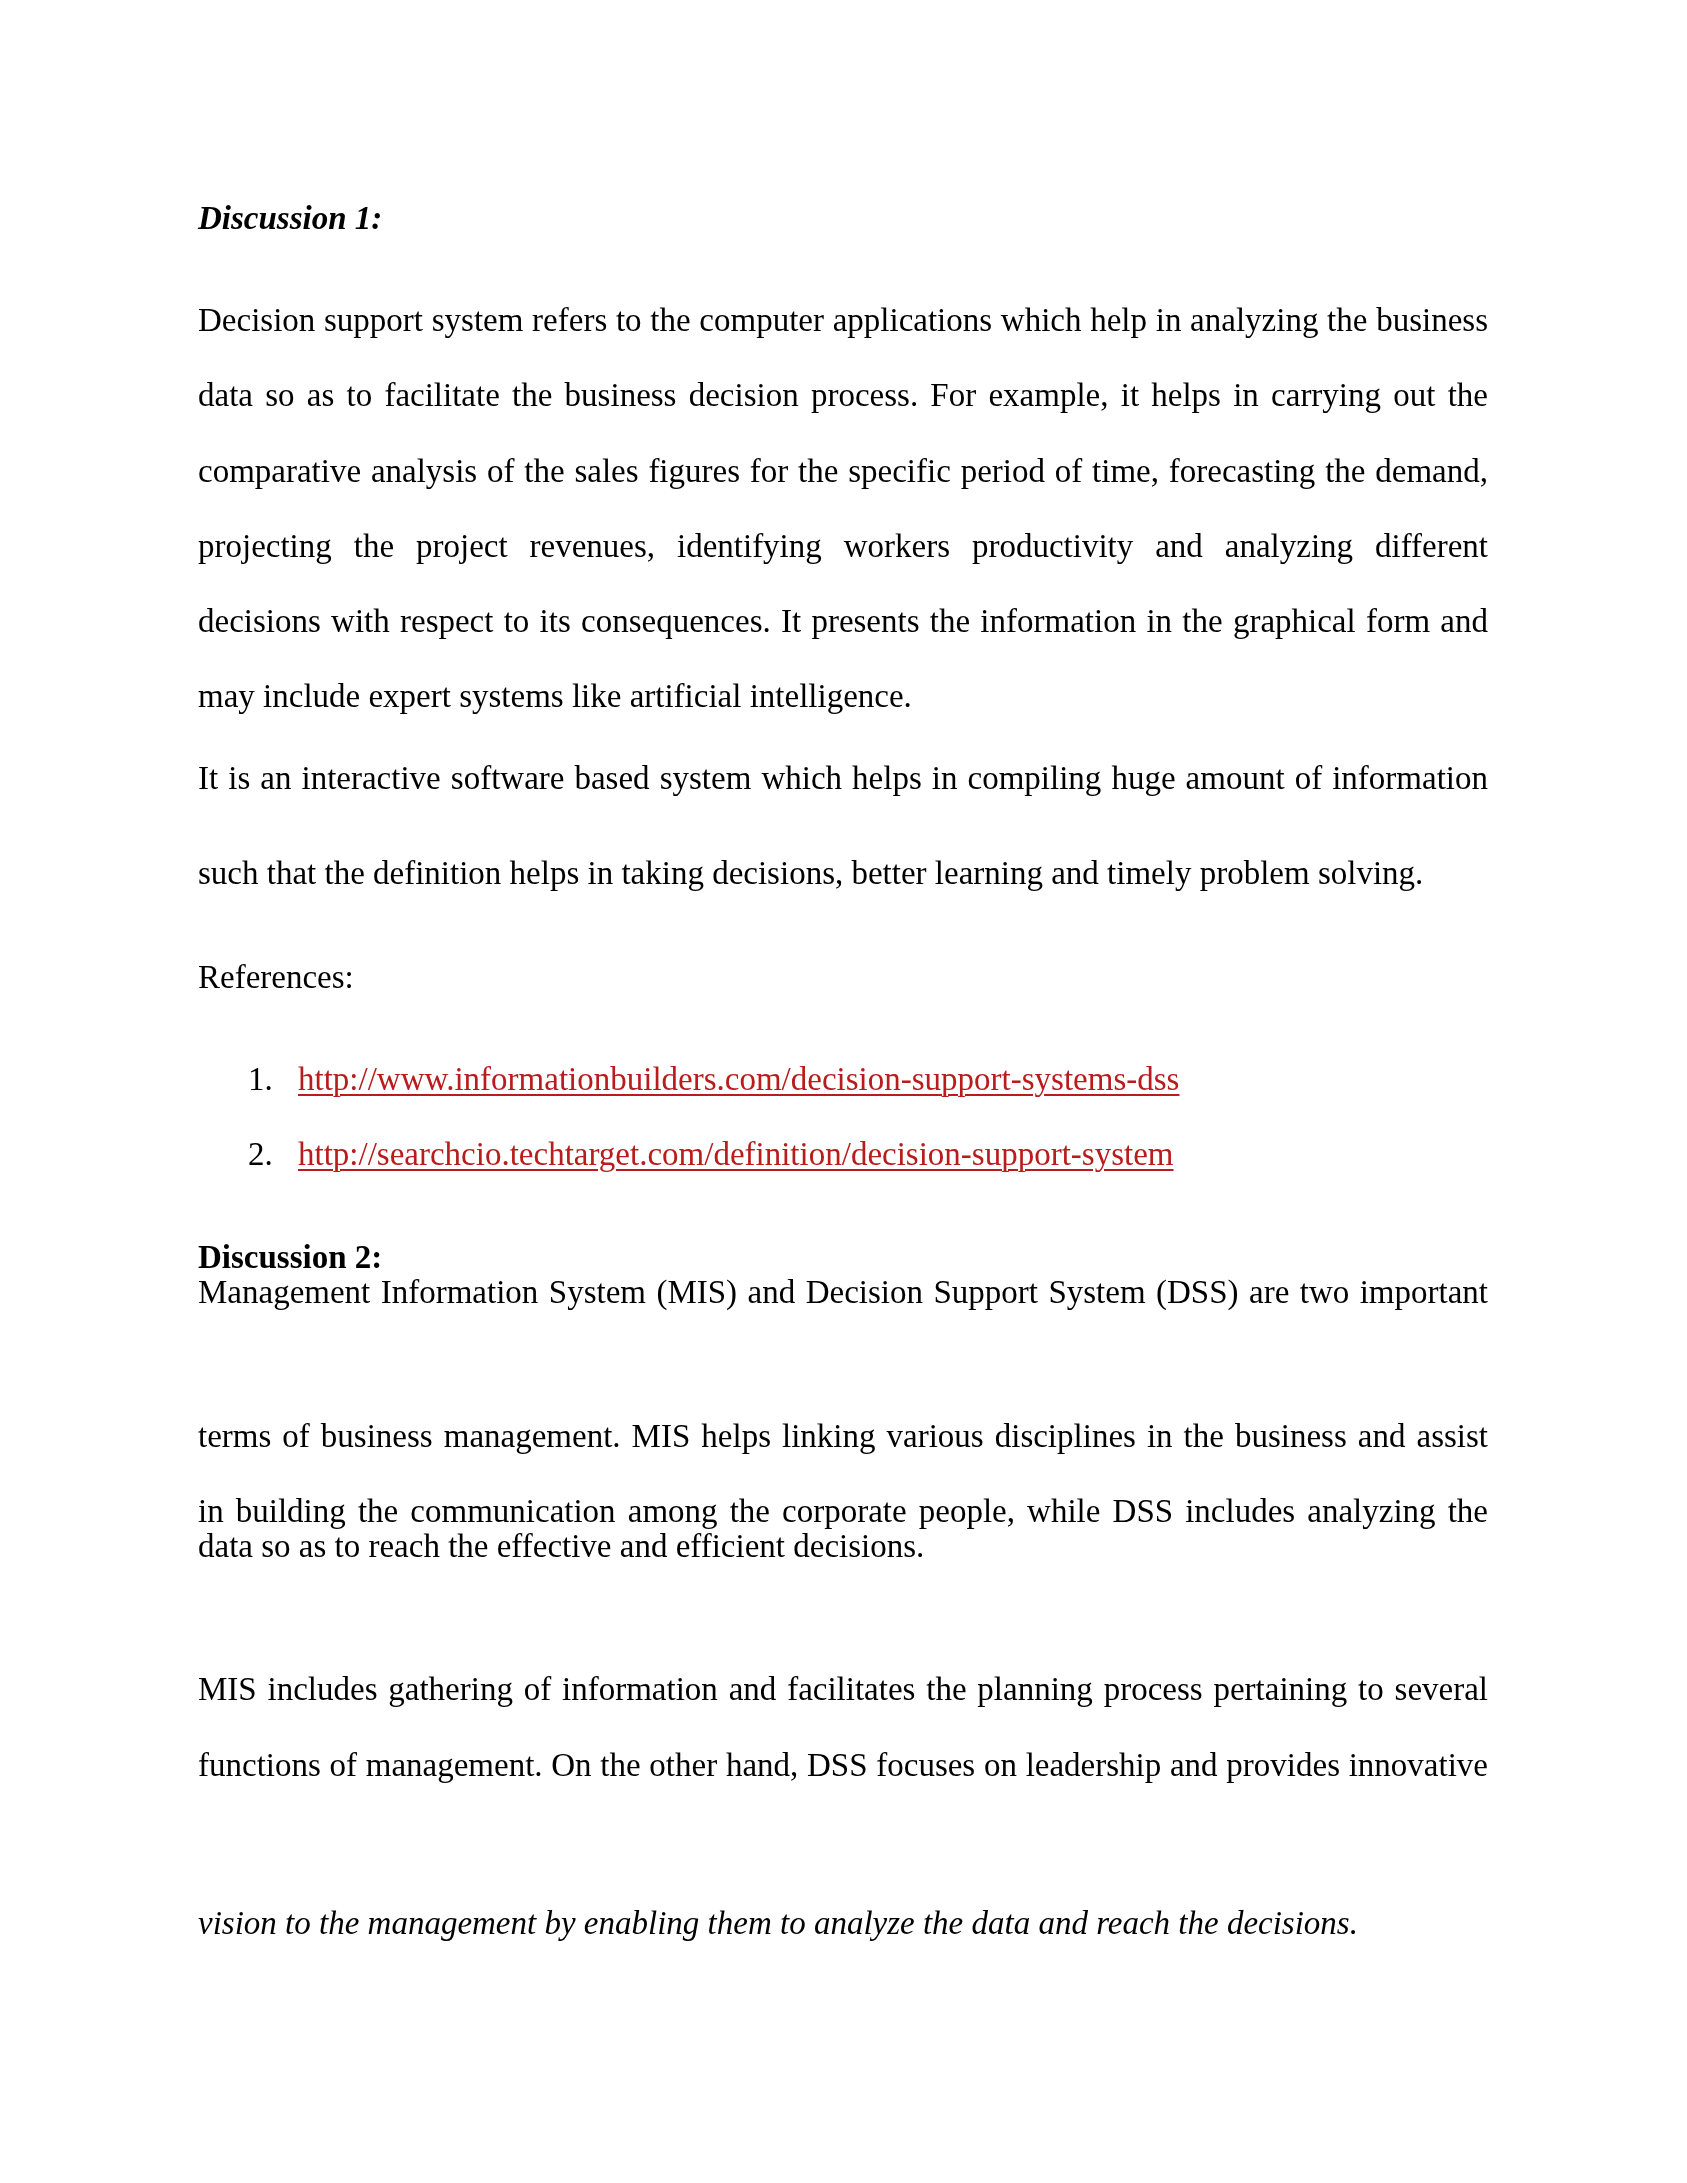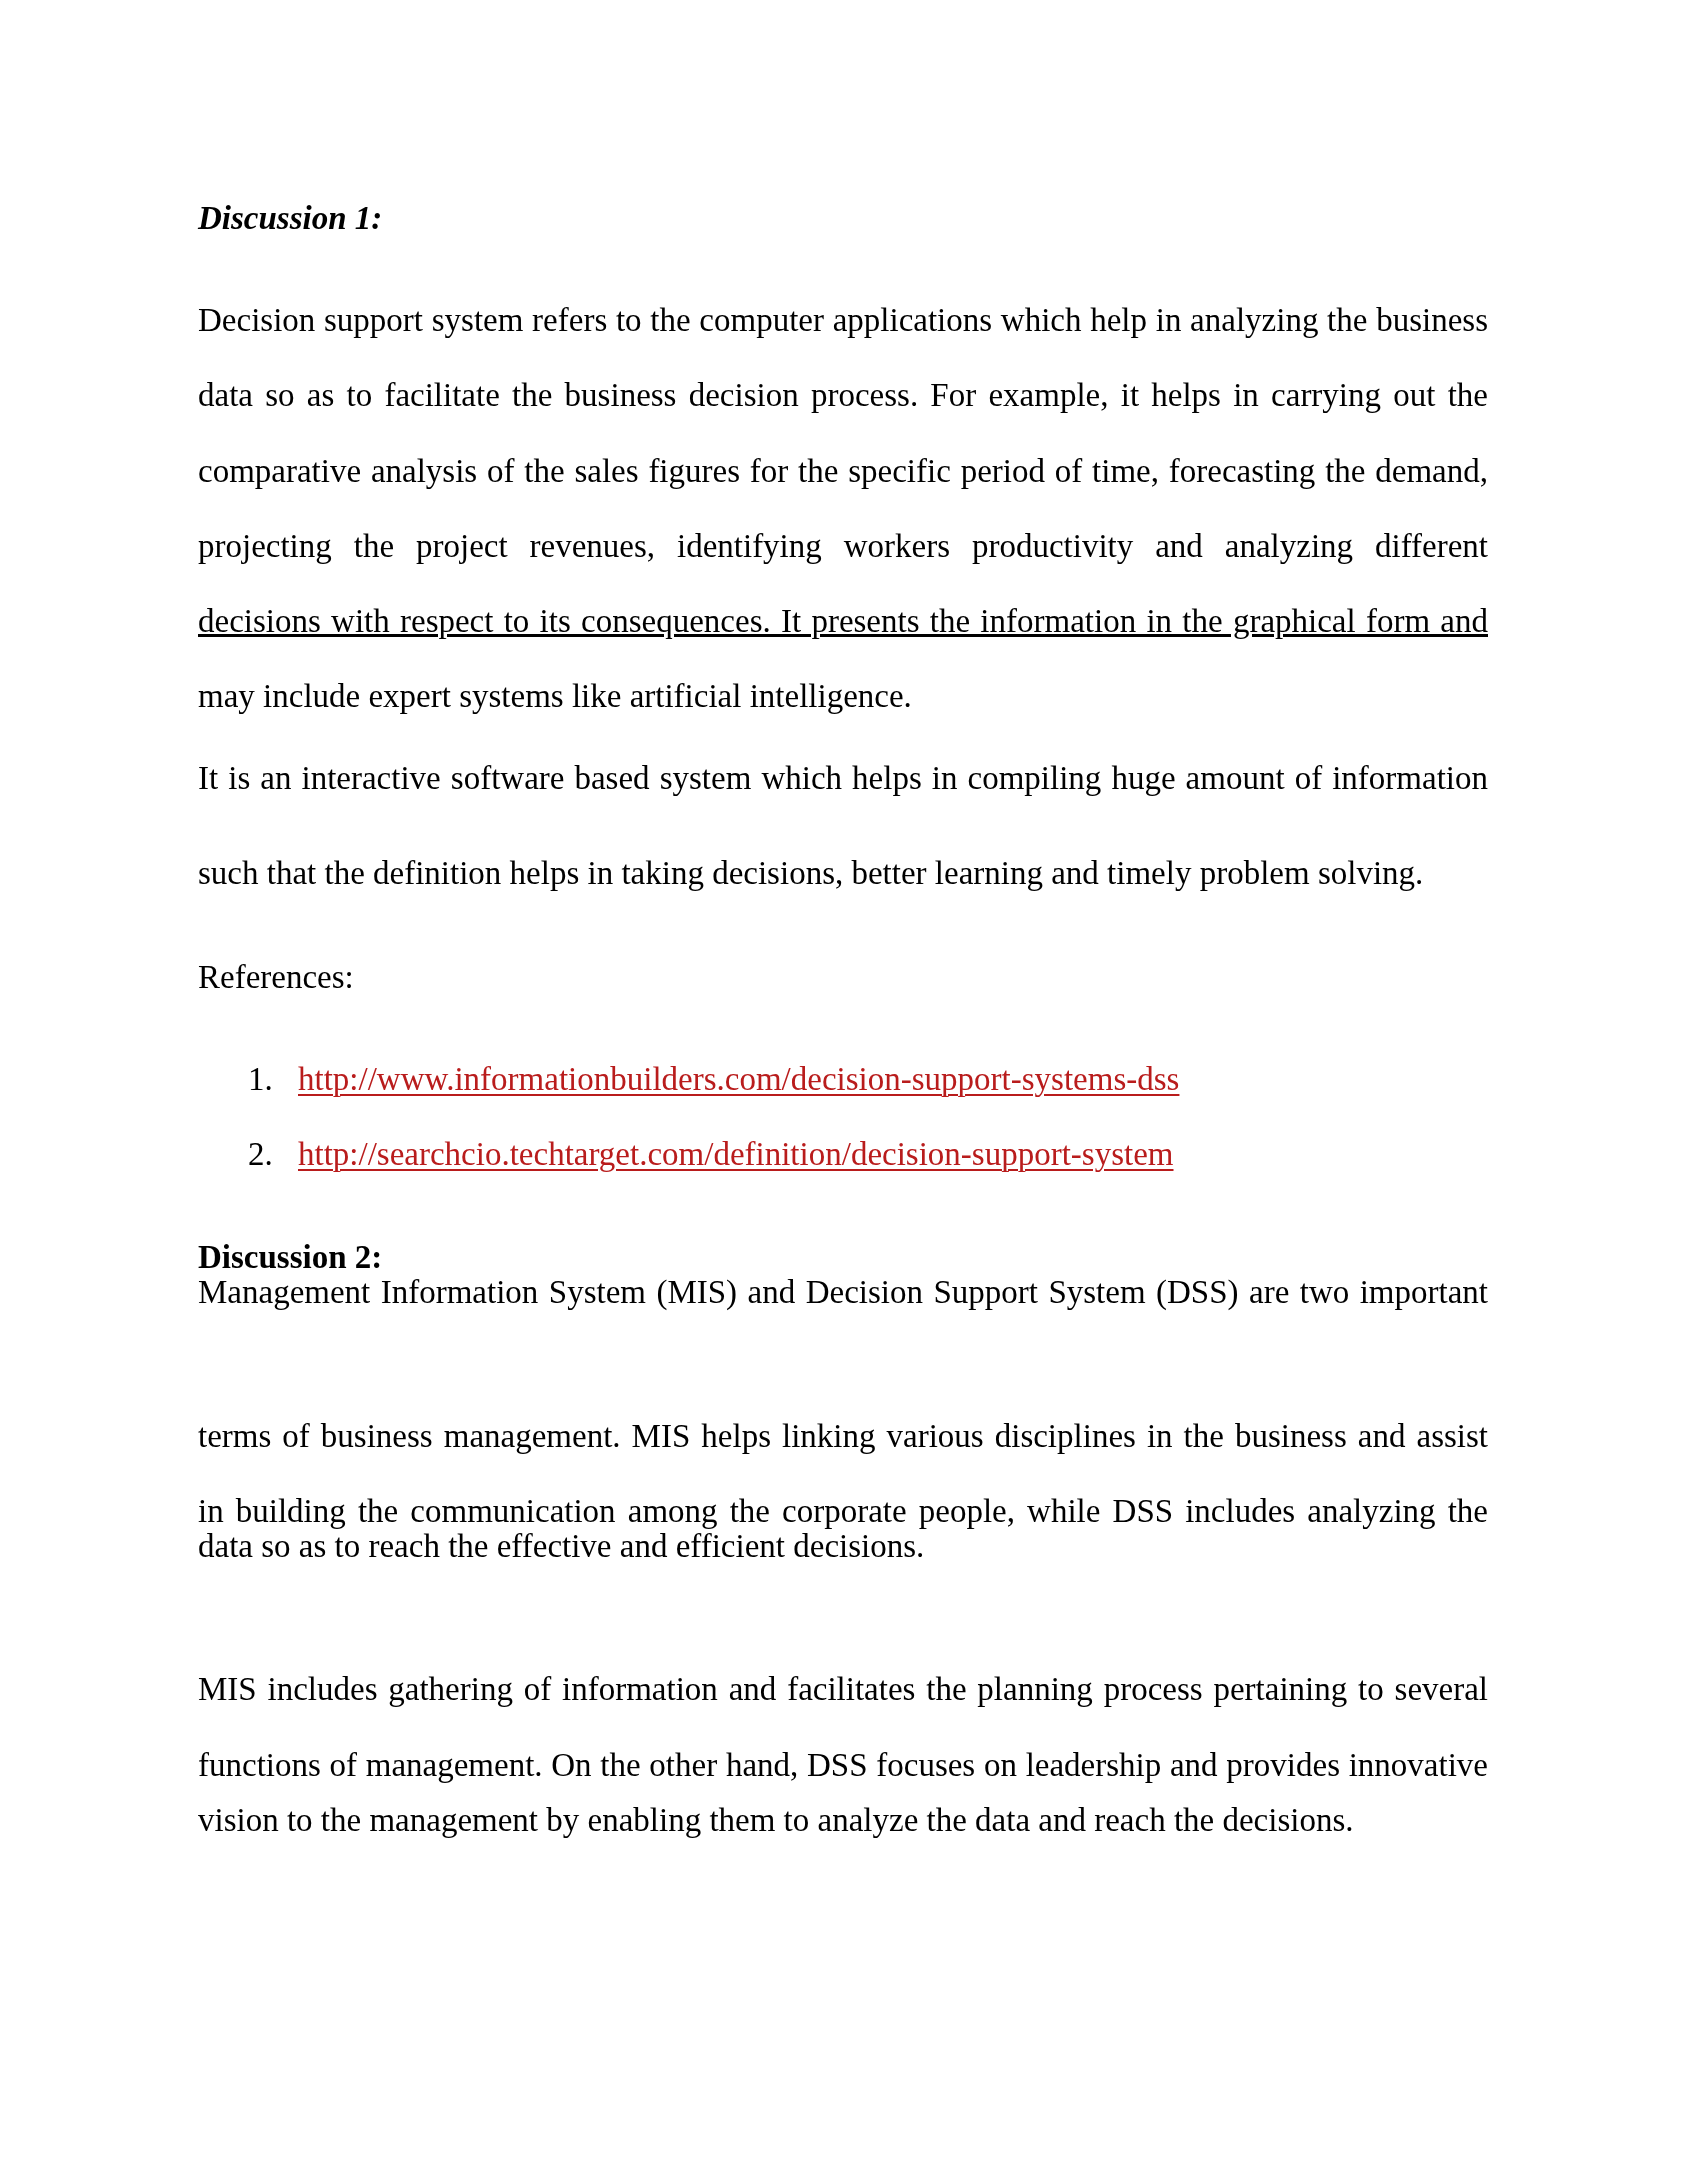--- a/index.html
+++ b/index.html
@@ -19,21 +19,21 @@
 
 <div>
 
   <div class="line bold" style="top:198px;font-style:italic;">Discussion 1:</div>
 
   <div>
     <div class="line just" style="top:300px;">Decision support system refers to the computer applications which help in analyzing the business</div>
     <div class="line just" style="top:375px;">data so as to facilitate the business decision process. For example, it helps in carrying out the</div>
     <div class="line just" style="top:451px;">comparative analysis of the sales figures for the specific period of time, forecasting the demand,</div>
     <div class="line just" style="top:526px;">projecting the project revenues, identifying workers productivity and analyzing different</div>
-    <div class="line just" style="top:601px;text-decoration:underline;">decisions with respect to its consequences. It presents the information in the graphical form and</div>
+    <div class="line just" style="top:601px;">decisions with respect to its consequences. It presents the information in the graphical form and</div>
     <div class="line" style="top:676px;">may include expert systems like artificial intelligence.</div>
   </div>
 
   <div>
     <div class="line just" style="top:758px;">It is an interactive software based system which helps in compiling huge amount of information</div>
     <div class="line" style="top:853px;">such that the definition helps in taking decisions, better learning and timely problem solving.</div>
   </div>
 
   <div class="line" style="top:957px;">References:</div>
 
@@ -53,17 +53,17 @@
   <div>
     <div class="line just" style="top:1272px;">Management Information System (MIS) and Decision Support System (DSS) are two important</div>
     <div class="line just" style="top:1416px;">terms of business management. MIS helps linking various disciplines in the business and assist</div>
     <div class="line just" style="top:1491px;">in building the communication among the corporate people, while DSS includes analyzing the</div>
     <div class="line" style="top:1526px;">data so as to reach the effective and efficient decisions.</div>
   </div>
 
   <div>
     <div class="line just" style="top:1669px;">MIS includes gathering of information and facilitates the planning process pertaining to several</div>
     <div class="line just" style="top:1745px;">functions of management. On the other hand, DSS focuses on leadership and provides innovative</div>
-    <div class="line" style="top:1800px;">vision to the management by enabling them to analyze the data and reach the decisions.</div>
+    <div class="line" style="top:1903px;font-style:italic;">vision to the management by enabling them to analyze the data and reach the decisions.</div>
   </div>
 
 </div>
 
 
 </body></html>

